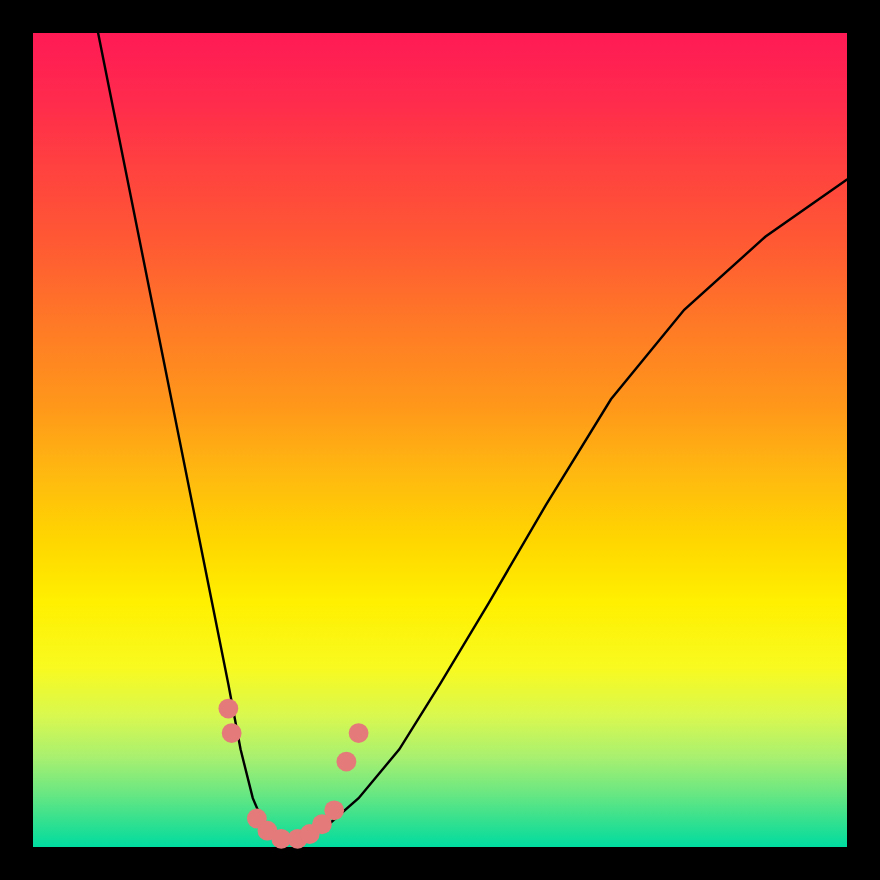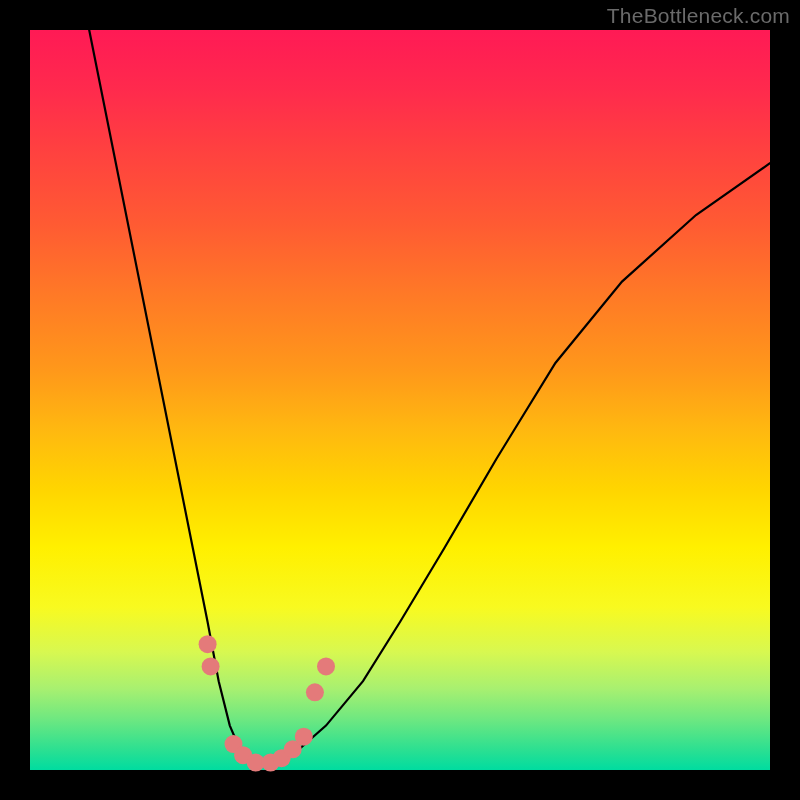--- a/index.html
+++ b/index.html
@@ -88,14 +88,13 @@
           <circle cx="225.7" cy="732.6" r="9" class="marker"></circle>
           <circle cx="240.5" cy="732.6" r="9" class="marker"></circle>
           <circle cx="251.6" cy="728.2" r="9" class="marker"></circle>
           <circle cx="262.7" cy="719.3" r="9" class="marker"></circle>
           <circle cx="273.8" cy="706.7" r="9" class="marker"></circle>
           <circle cx="284.9" cy="662.3" r="9" class="marker"></circle>
           <circle cx="296.0" cy="636.4" r="9" class="marker"></circle>
         </g>
     </svg>
   </div>
-  <div class="watermark">TheBottleneck.com</div>
 </div>
 
 </body></html>

